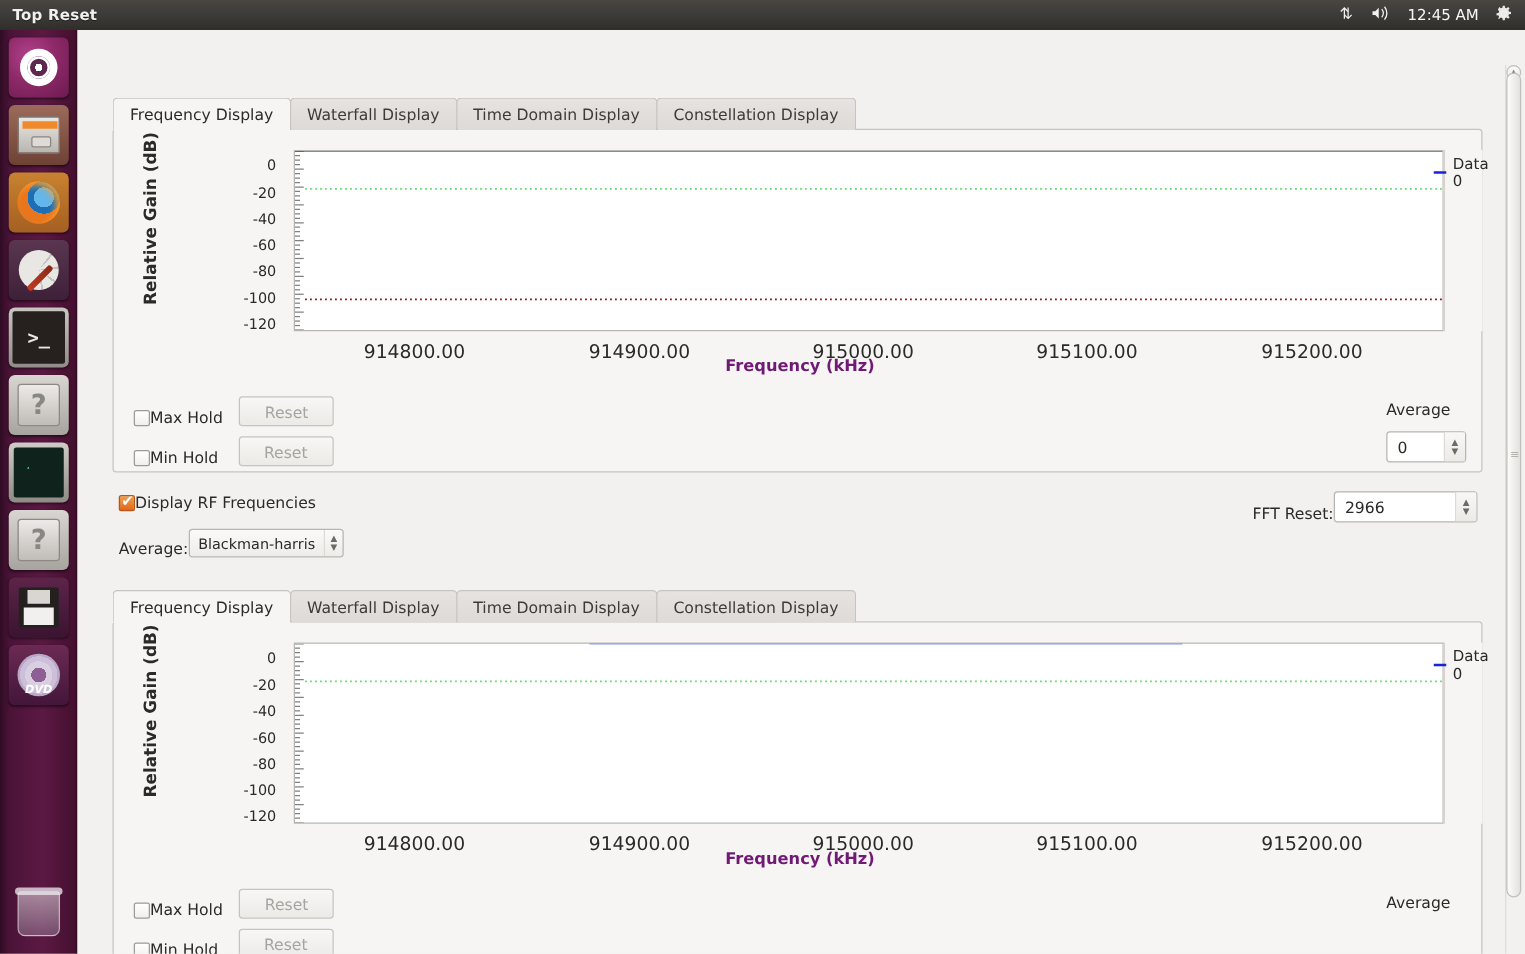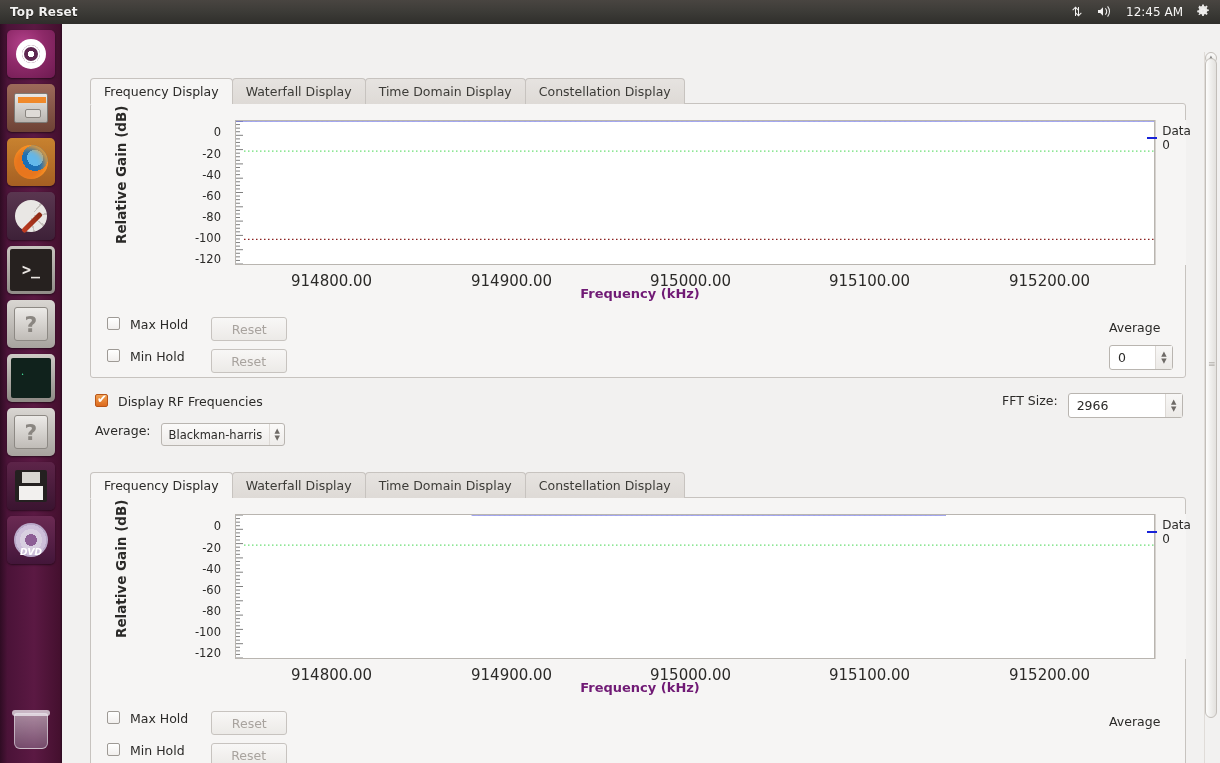--- a/index.html
+++ b/index.html
@@ -118,21 +118,21 @@
 
   .ylabel {
     position:absolute; transform: rotate(-90deg); transform-origin: left top;
     font-size: 13.5px; font-weight: bold; color: #2b2a28; white-space: nowrap;
     text-align:center;
   }
   .ytick { position:absolute; font-size: 11.5px; color:#2b2a28; text-align:right; width: 34px;}
   .xtick { position:absolute; font-size: 15px; color:#2b2a28; text-align:left; width: 90px;}
   .xlabel { position:absolute; font-size: 13px; font-weight:bold; color:#701a75; text-align:center;}
 
-  .ctl-row { position:absolute; display:flex; align-items:flex-start; gap:10px; }
+  .ctl-row { position:absolute; display:flex; align-items:flex-end; }
   .cbx { width: 13px; height: 13px; border:1px solid #9e9a95; border-radius:2px;
      background: linear-gradient(to bottom,#ffffff,#f1efed); display:inline-block;}
   .cbx.checked { background: linear-gradient(to bottom,#f0a050,#dd6a1e); border-color:#b8551a; position:relative;}
   .cbx.checked::after { content:"✔"; position:absolute; left:1px; top:-3px; font-size:12px; color:#fff;}
   .ctl-label { font-size: 12.5px; color:#2b2a28; }
   .btn {
     height: 24px; min-width: 76px; padding: 0 14px; font-size:12.5px; color:#a8a39e;
     background: linear-gradient(to bottom,#f8f7f6,#eceae7);
     border:1px solid #c7c3bf; border-radius:3px; display:flex;align-items:center;justify-content:center;
   }
@@ -369,21 +369,21 @@
     <span class="ctl-label">Average:</span>
     <span class="combo">
       <span class="val">Blackman-harris</span>
       <span class="arrows">
             <span>▲</span>
             <span>▼</span>
           </span>
     </span>
   </div>
   <div class="ctl-row" style="left:940px; top:369px;">
-    <span class="ctl-label">FFT Size:</span>
+    <span class="ctl-label">FFT Reset:</span>
     <span class="spin" style="width:115px;">
       <span class="val">2966</span>
       <span class="arrows">
             <span>▲</span>
             <span>▼</span>
           </span>
     </span>
   </div>
 
   <div class="tabrow" style="top:448px;">

